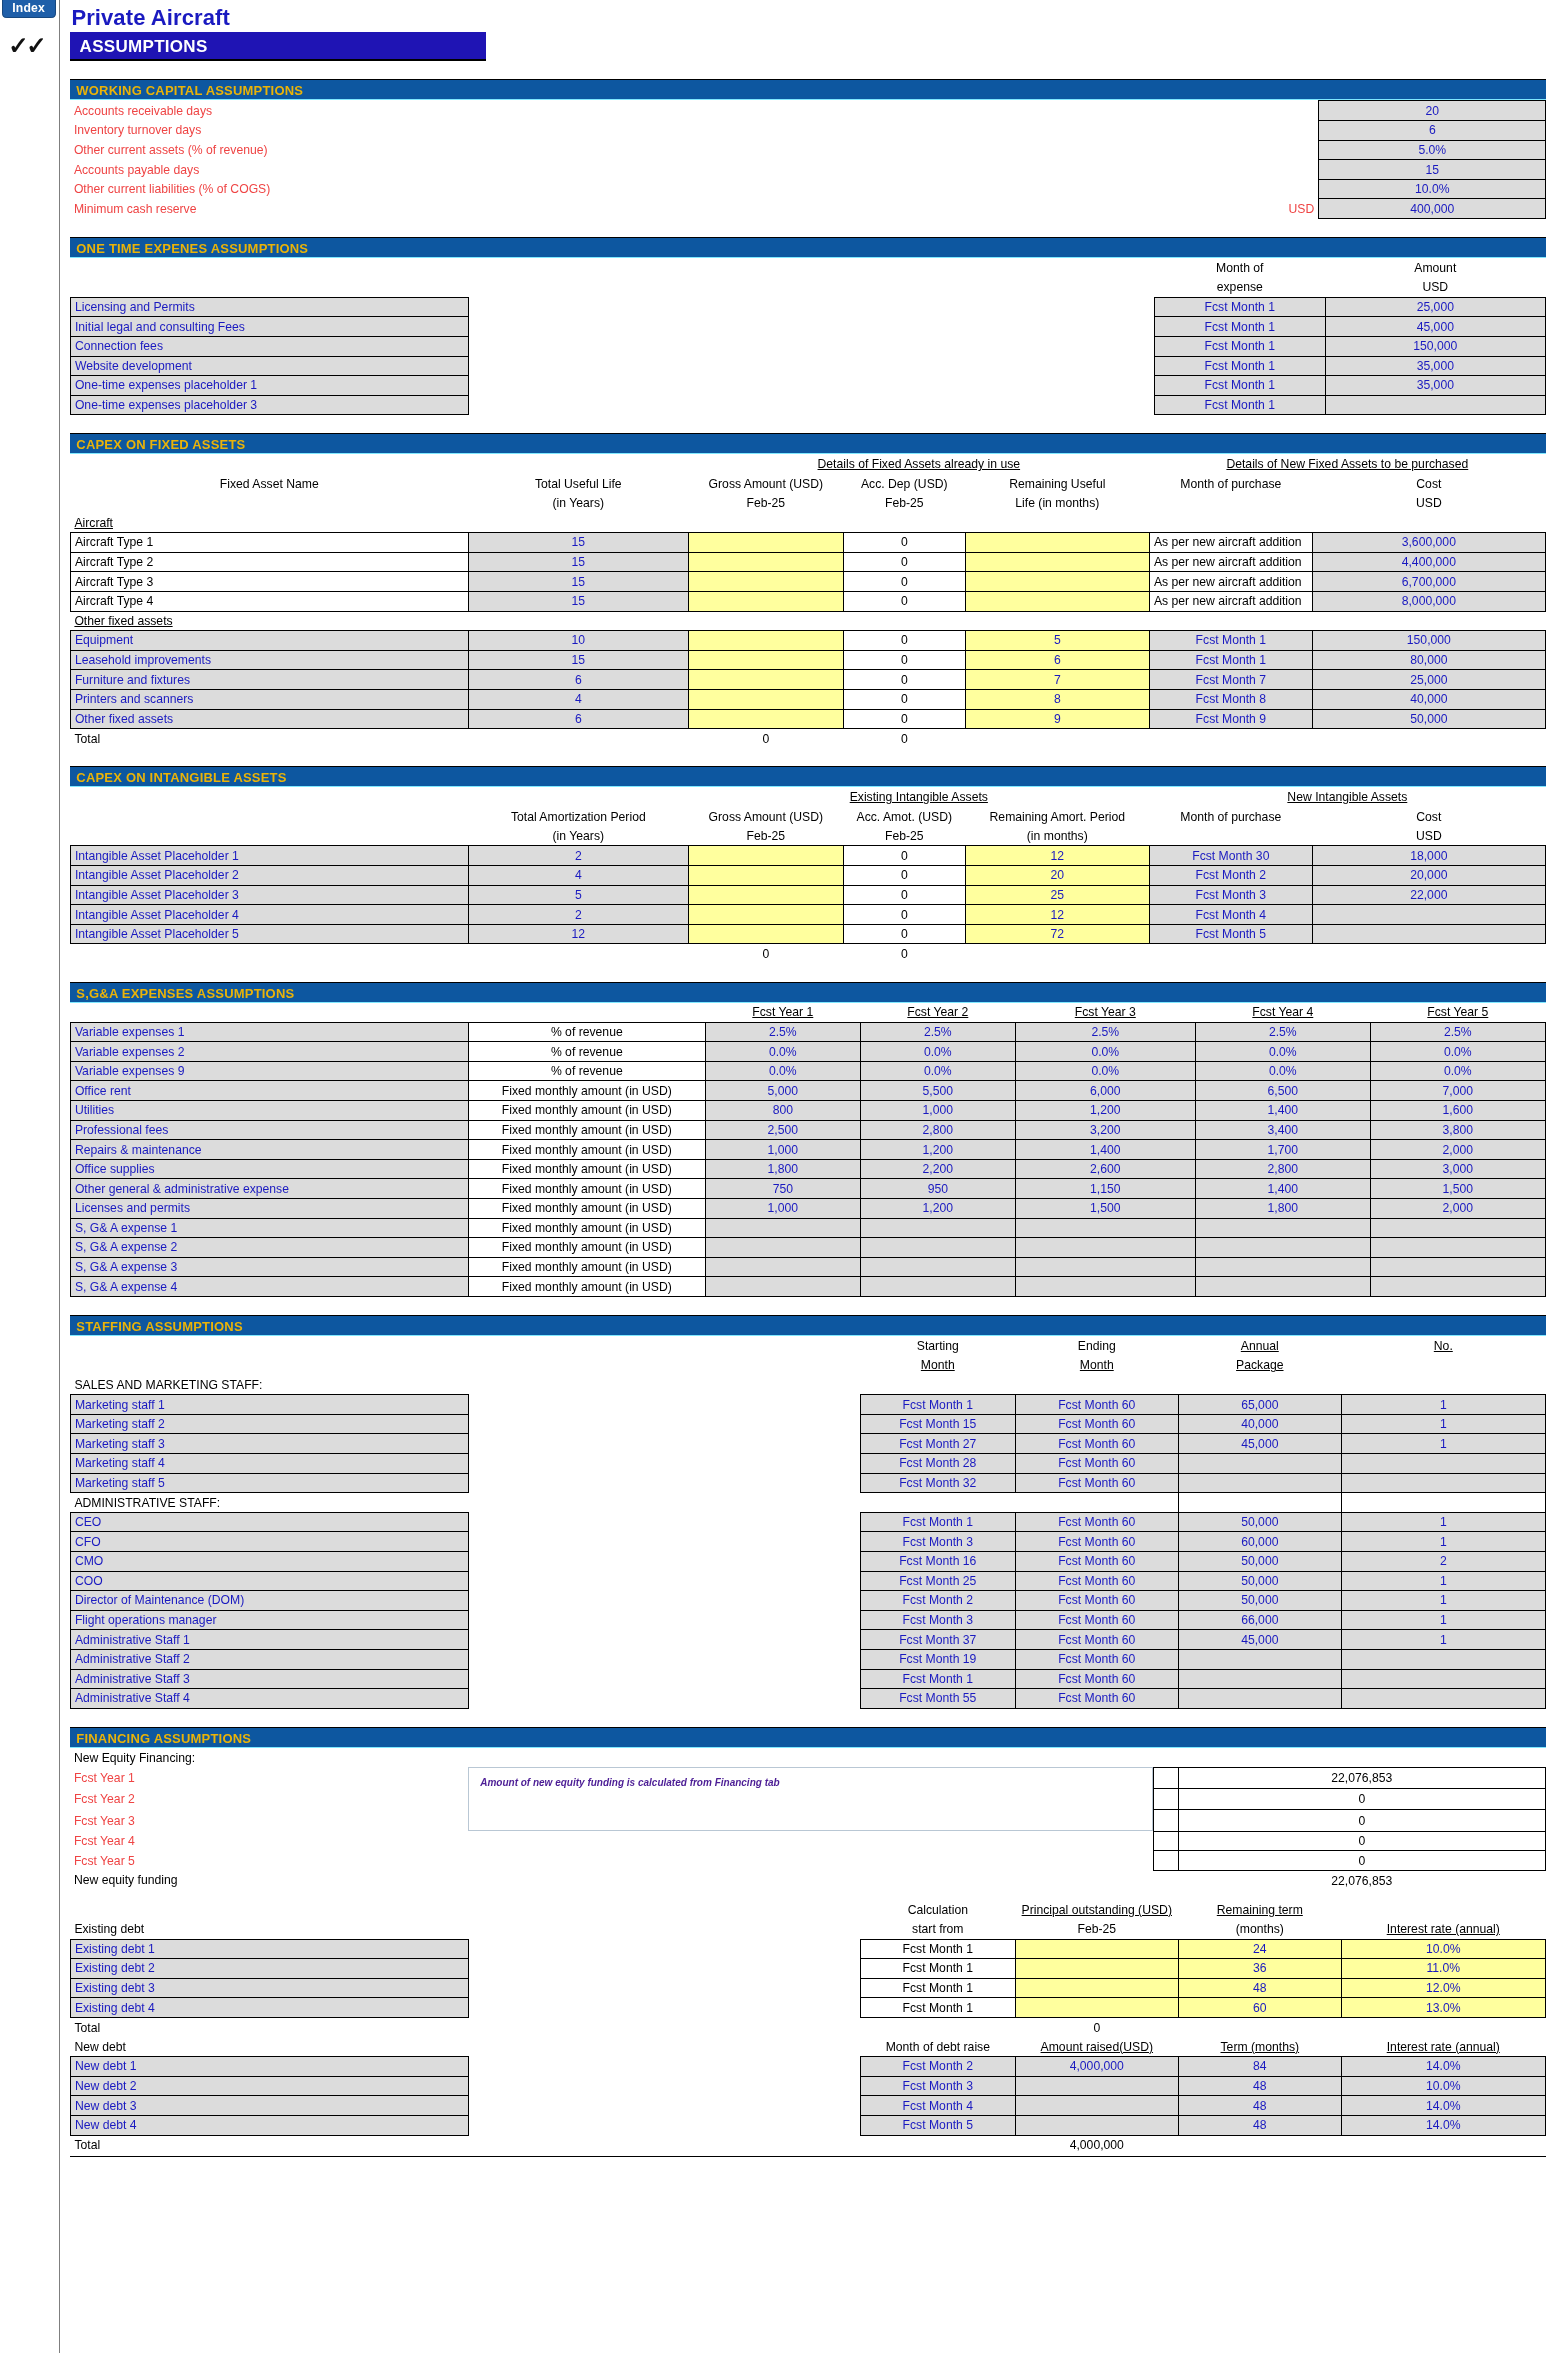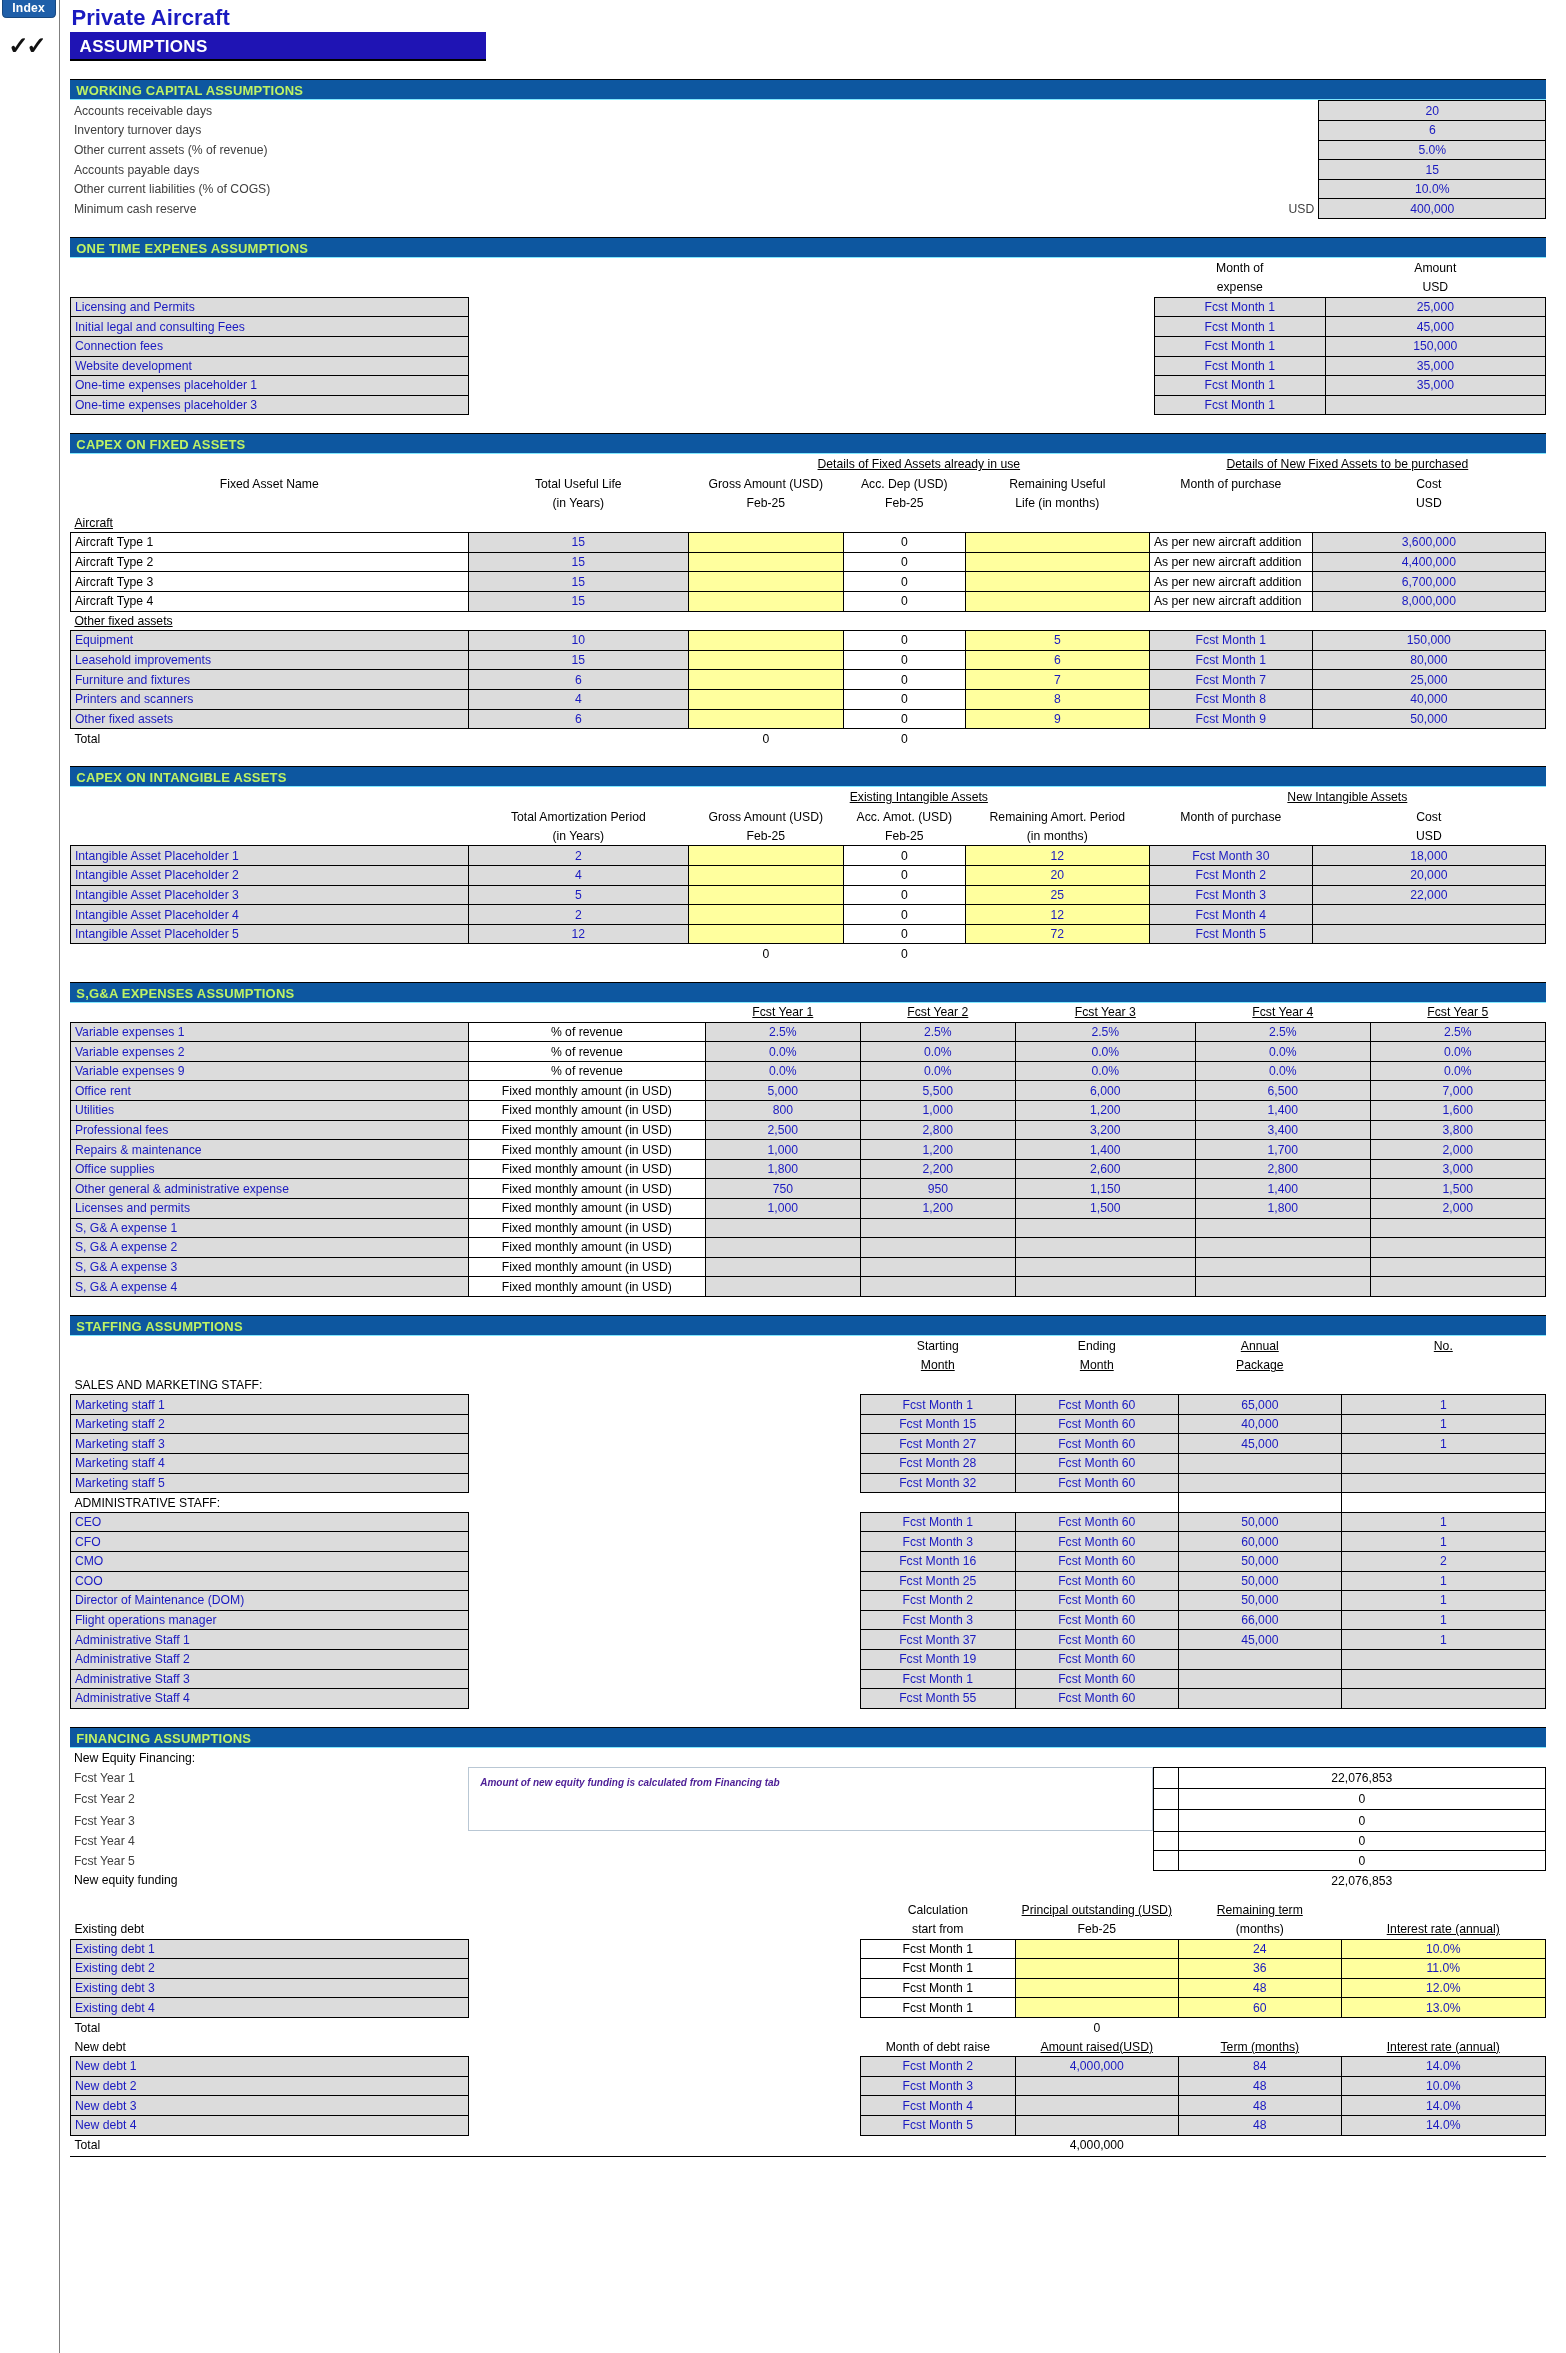--- a/index.html
+++ b/index.html
@@ -40,35 +40,35 @@
 
   .title-bar {
     margin-left:9.8px; width:416px; height:29px; background:#1f14b4;
     color:#ffffff; font-size:17px; font-weight:bold;
     line-height:29px; padding-left:9.8px; letter-spacing:0.3px;
     border-bottom:2.4px solid #000;
   }
 
   .section { margin:0 0 0 9.8px; width:1476px; }
   .sec-head {
-    background:#0d57a0; color:#bef264; font-weight:bold; font-size:13px;
+    background:#0d57a0; color:#eab308; font-weight:bold; font-size:13px;
     height:21px; line-height:21px; padding-left:6.5px;
     border-top:1.6px solid #000; border-bottom:1.6px solid #7fe8ff;
     letter-spacing:0.2px;
   }
   .spacer { height:18px; }
   .spacer-sm { height:9.8px; }
 
   table.grid { border-collapse:collapse; width:1476px; table-layout:fixed; }
   table.grid td, table.grid th {
     font-size:12.2px; height:19.6px; padding:0 4.1px; vertical-align:middle;
     white-space:nowrap; overflow:hidden; font-weight:normal;
   }
   .lbl        { color:#1a1ac0; background:#dcdcdc; border:0.8px solid #000; }
-  .lbl-plain  { color:#404040; background:transparent; border:0; }
+  .lbl-plain  { color:#ef4444; background:transparent; border:0; }
   .val        { color:#1a1ac0; background:#dcdcdc; border:0.8px solid #000; text-align:center; }
   .val-white  { color:#000; background:#ffffff; border:0.8px solid #000; text-align:center;margin-top:40px; }
   .val-yellow { background:#ffff9e; border:0.8px solid #000; text-align:center; color:#1a1ac0; }
   .val-empty  { background:#dcdcdc; border:0.8px solid #000; }
   .blank      { border:0; background:transparent; }
   .ctr        { text-align:center; }
   .rgt        { text-align:right; }
   .hdr {
     font-weight:bold; text-align:center; color:#000; font-size:12.2px;
     background:transparent; border:0;

